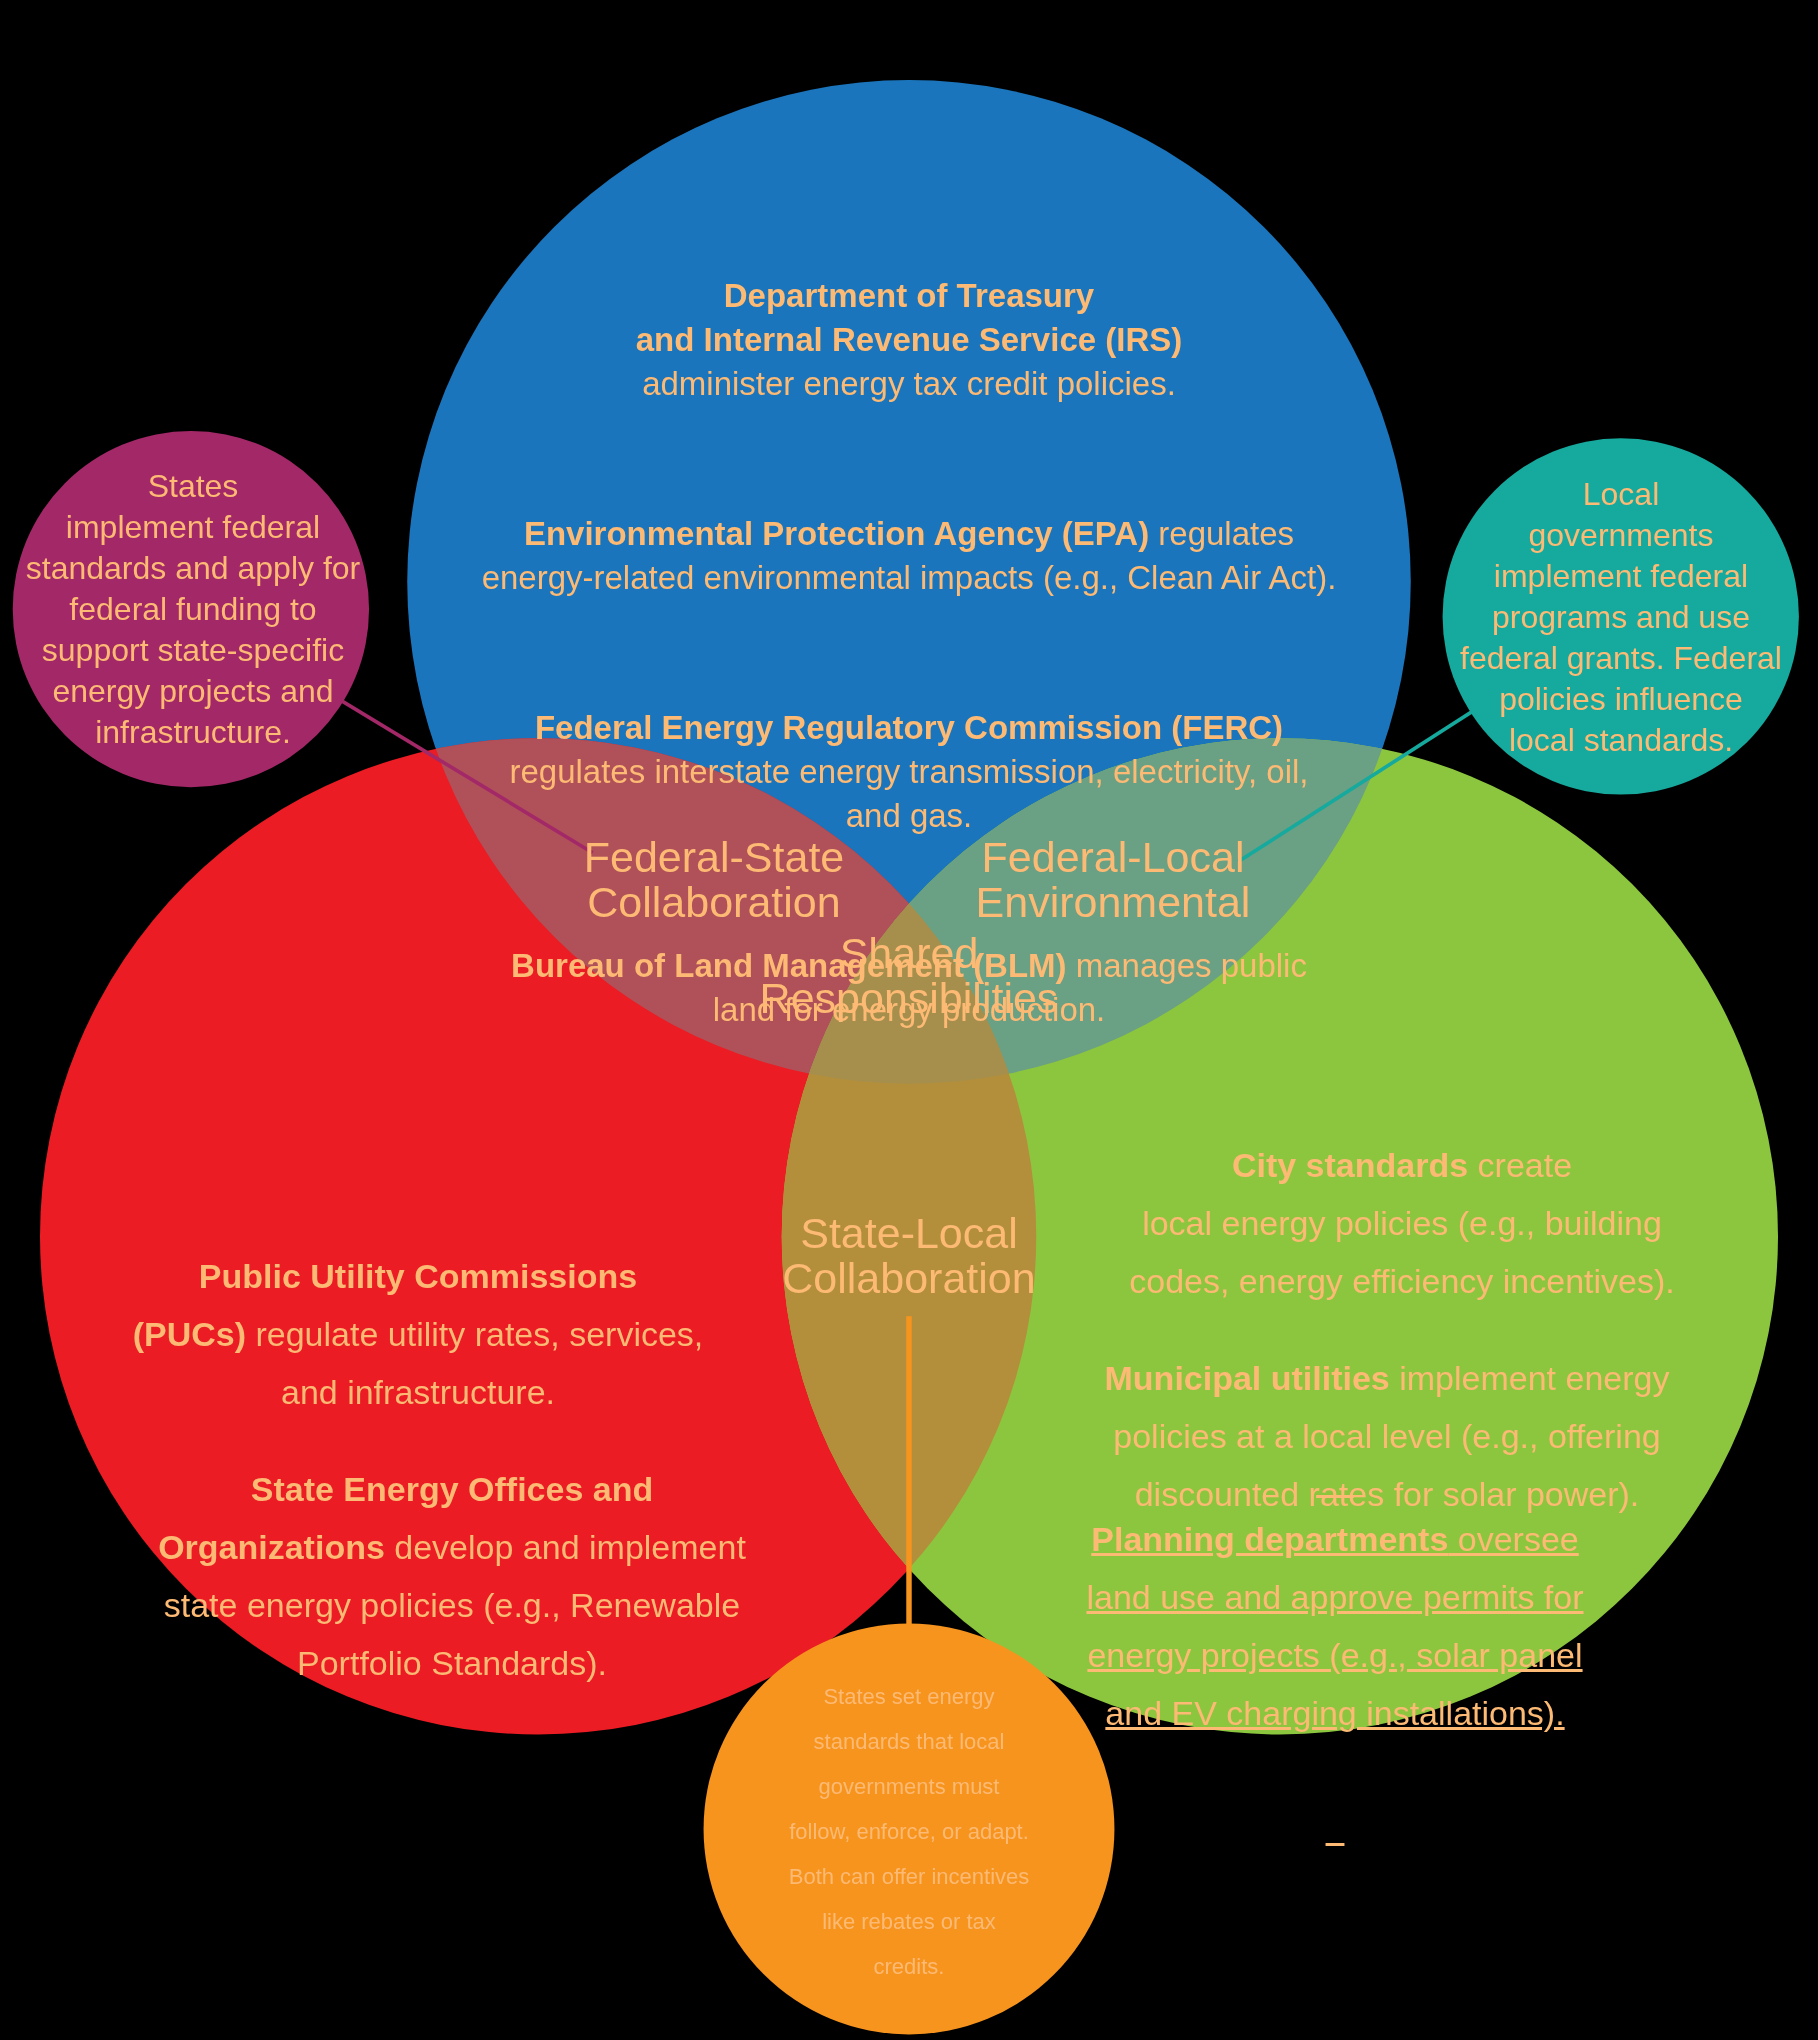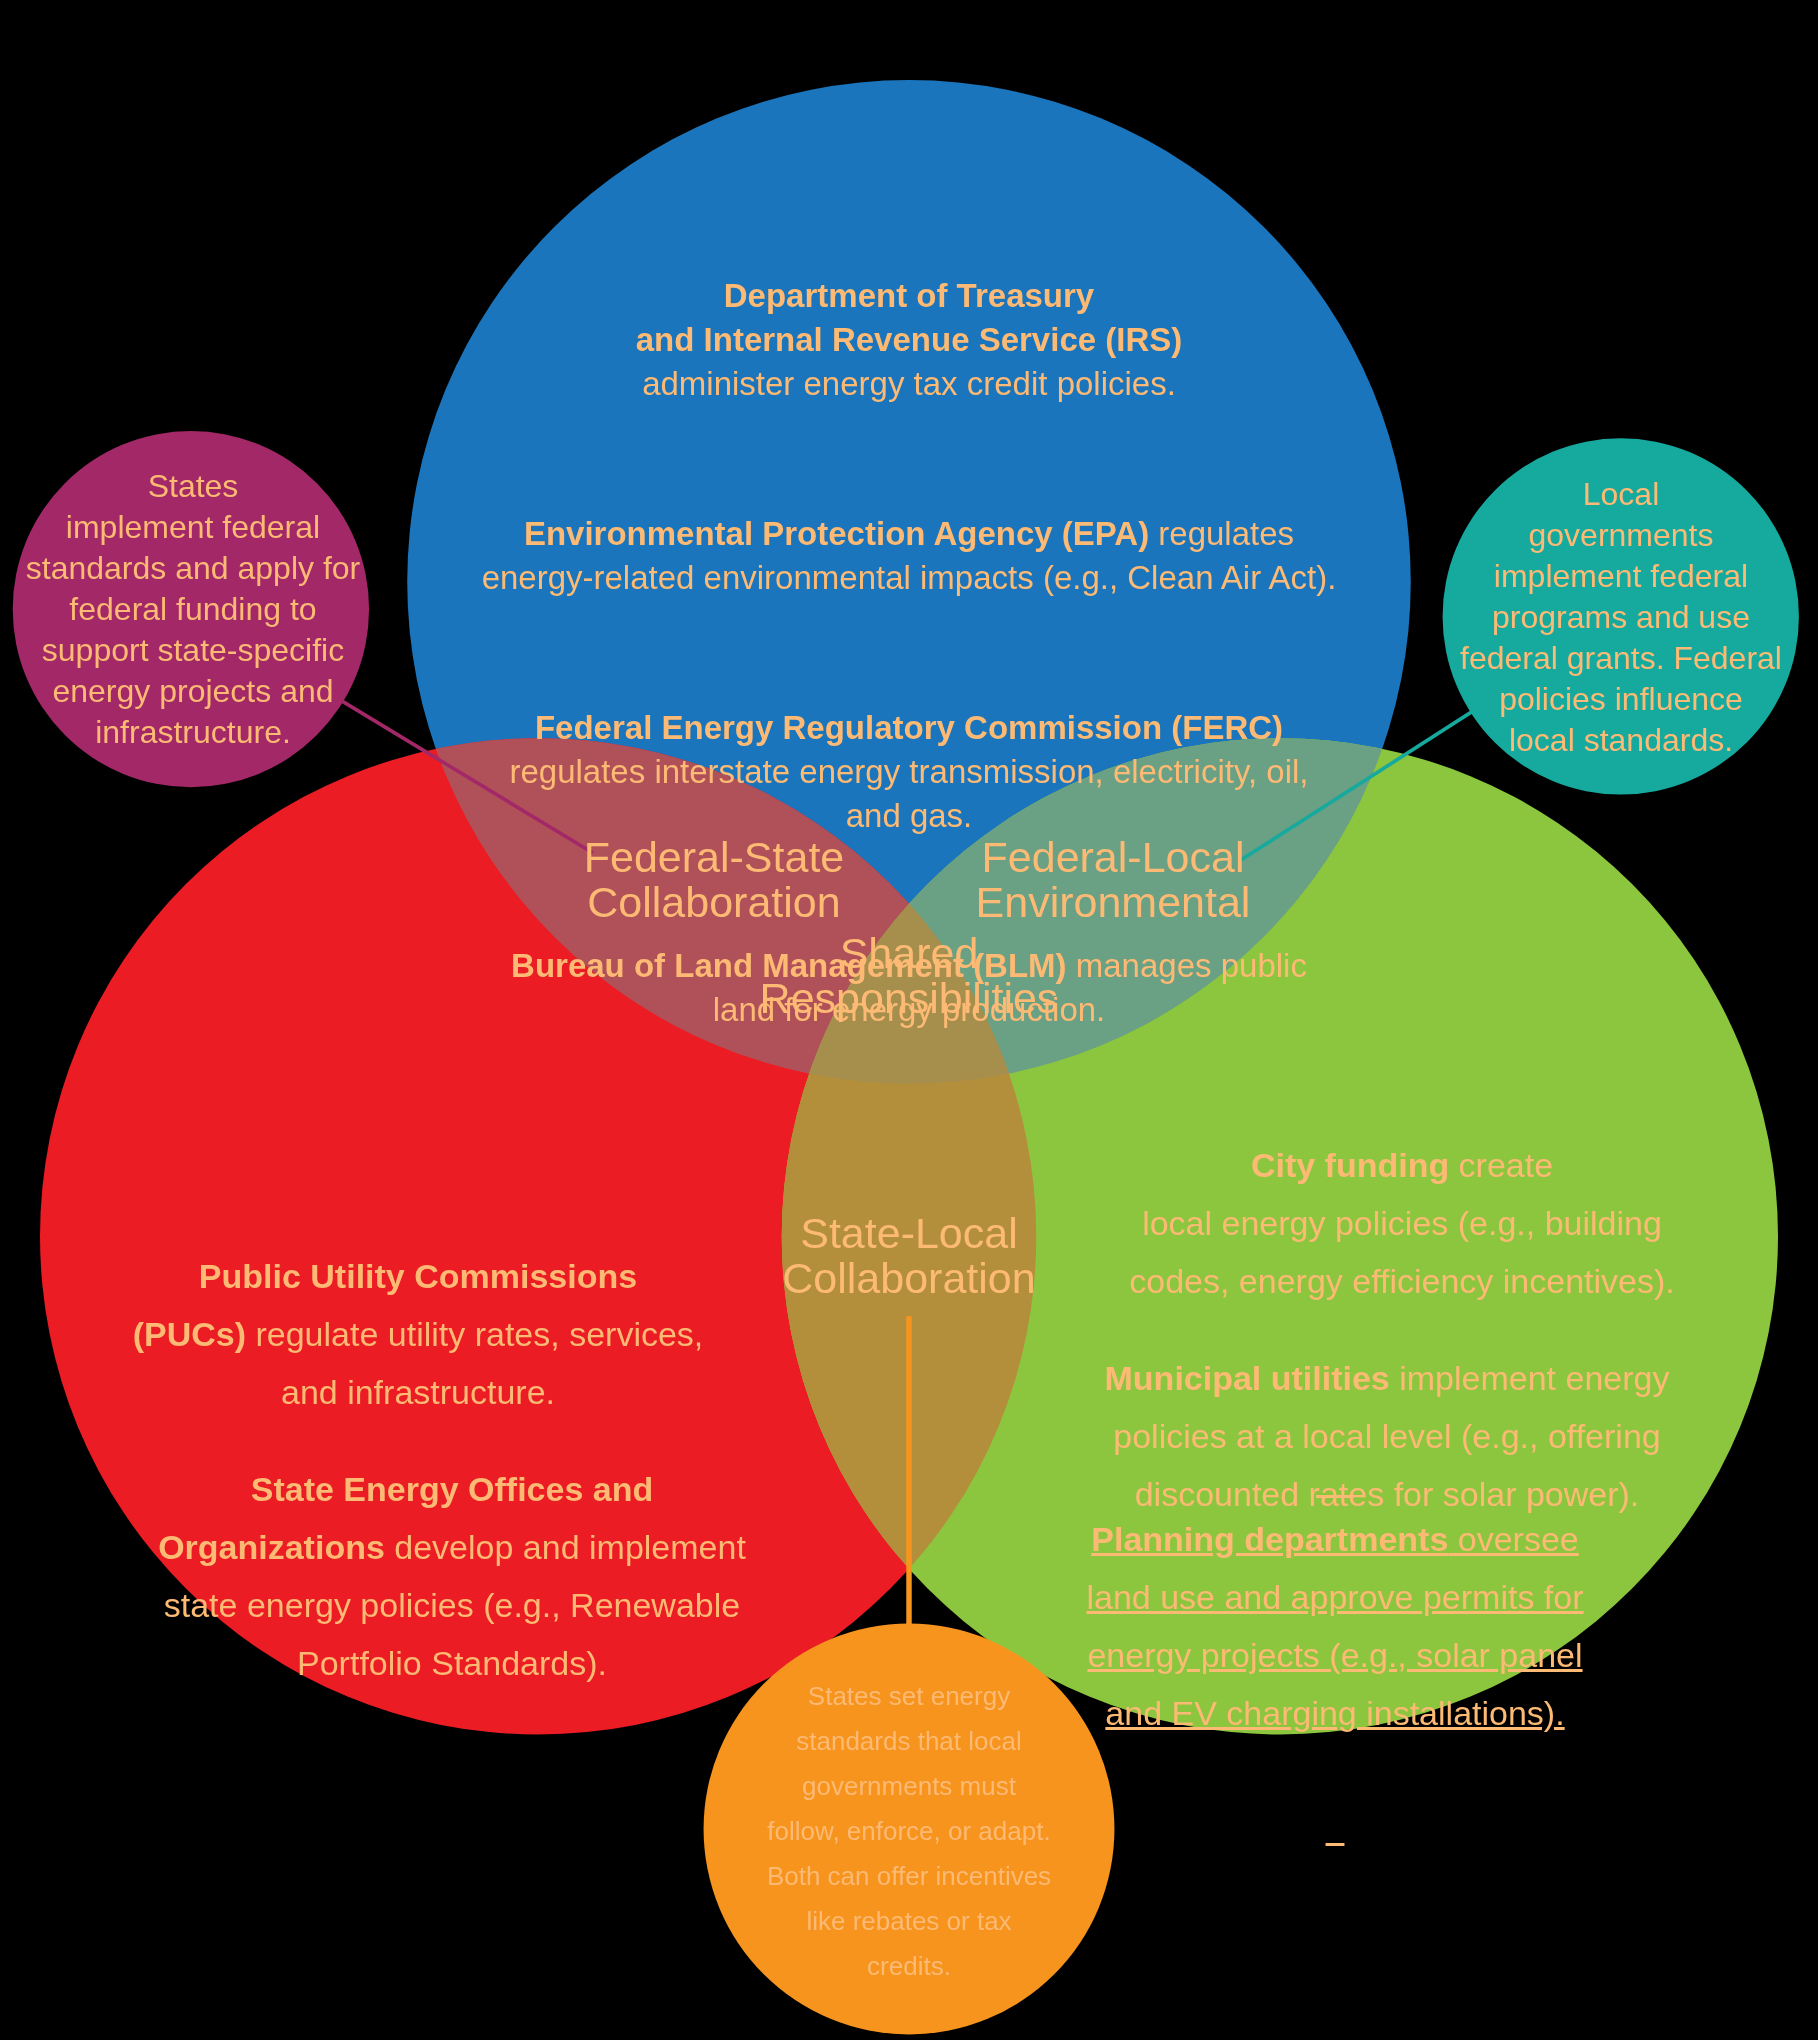--- a/index.html
+++ b/index.html
@@ -18,21 +18,21 @@
     white-space:pre;
     transform:translateX(-50%);
     color:#fdba74;
   }
   .tblock p{margin:0;}
   .federal-text{font-size:33px;line-height:44px;}
   .federal-text p{margin:0 0 18px 0;}
   .wide-text{font-size:34px;line-height:58px;}
   .overlap-label{font-size:43px;line-height:45px;font-weight:400;}
   .note-text{font-size:32px;line-height:41px;}
-  .orange-note-text{font-size:26px;line-height:45px;}
+  .orange-note-text{font-size:22px;line-height:45px;}
   strong{font-weight:700;}
 </style>
 </head>
 <body>
 
 <div id="canvas">
 
   <svg id="venn" width="1818" height="2040" viewBox="0 0 2000 2244">
     <defs>
       <clipPath id="clipBlue">
@@ -91,21 +91,21 @@
 and infrastructure.</span></p>
   </div>
   <div class="tblock wide-text" style="left:452px;top:1344px;width:727px;">
     <p><strong>State Energy Offices and
 Organizations</strong><span> develop and implement
 state energy policies (e.g., Renewable
 Portfolio Standards).</span></p>
   </div>
 
   <div class="tblock wide-text" style="left:1402px;top:1020px;width:673px;">
-    <p><strong>City funding</strong><span> create
+    <p><strong>City standards</strong><span> create
 local energy policies (e.g., building
 codes, energy efficiency incentives).</span></p>
   </div>
   <div class="tblock wide-text" style="left:1387px;top:1233px;width:691px;">
     <p><strong>Municipal utilities</strong><span> implement energy
 policies at a local level (e.g., offering
 discounted rates for solar power).</span></p>
   </div>
   <div class="tblock wide-text" style="left:1335px;top:1394px;width:636px;text-decoration:underline;">
     <p><strong>Planning departments</strong><span> oversee

